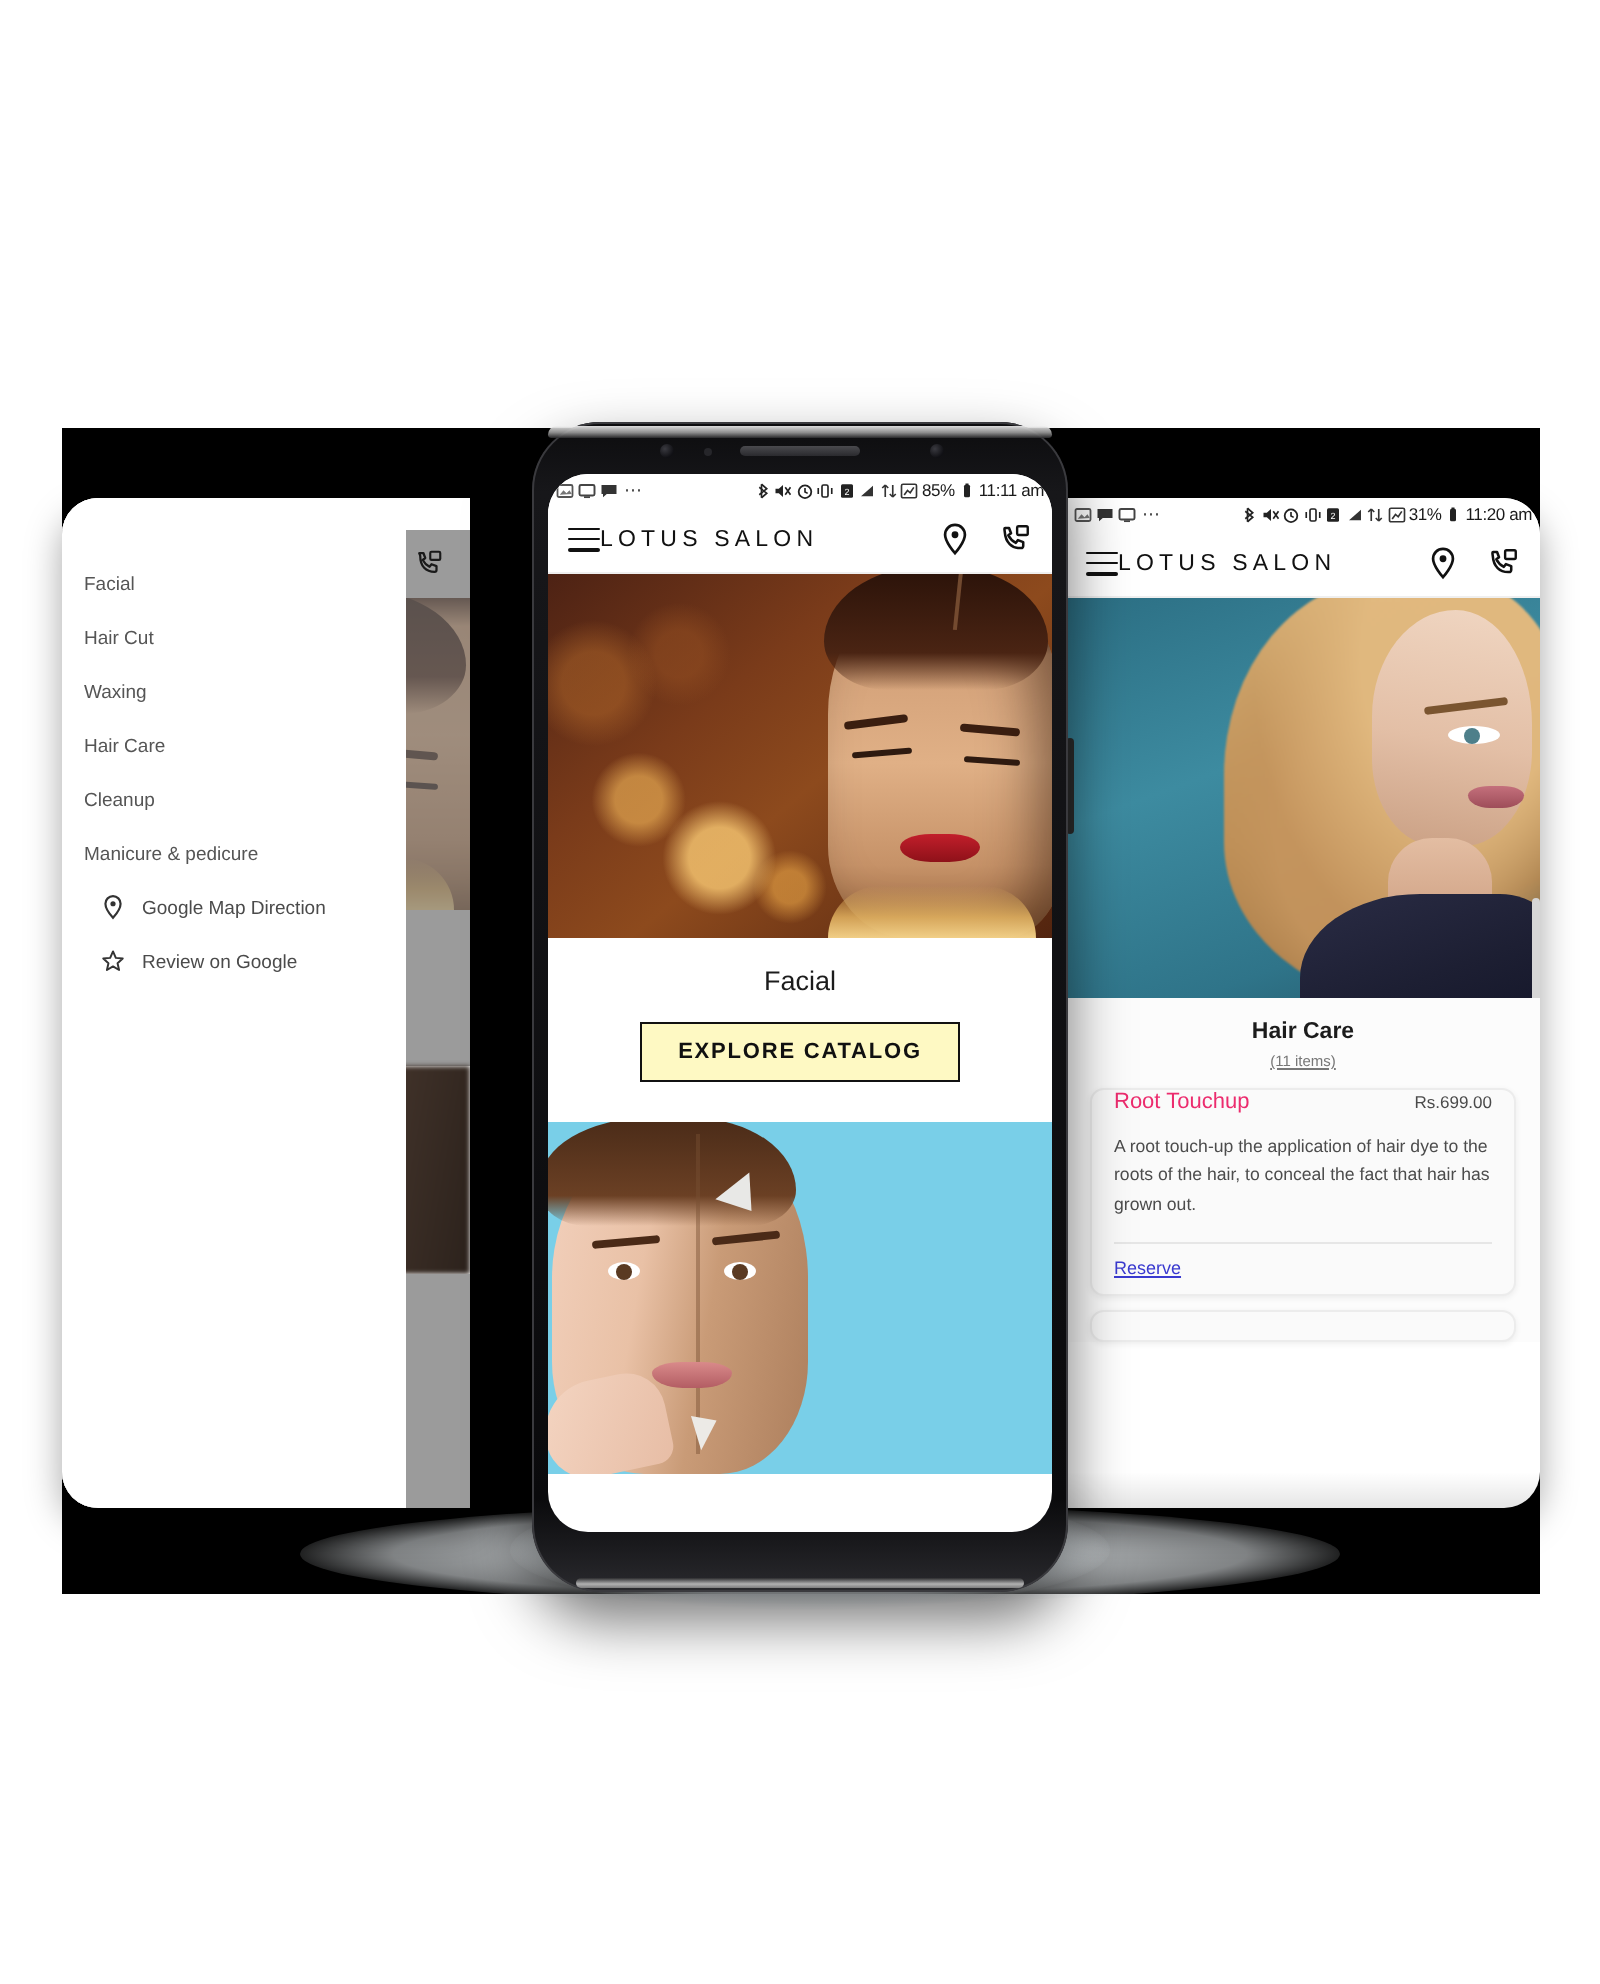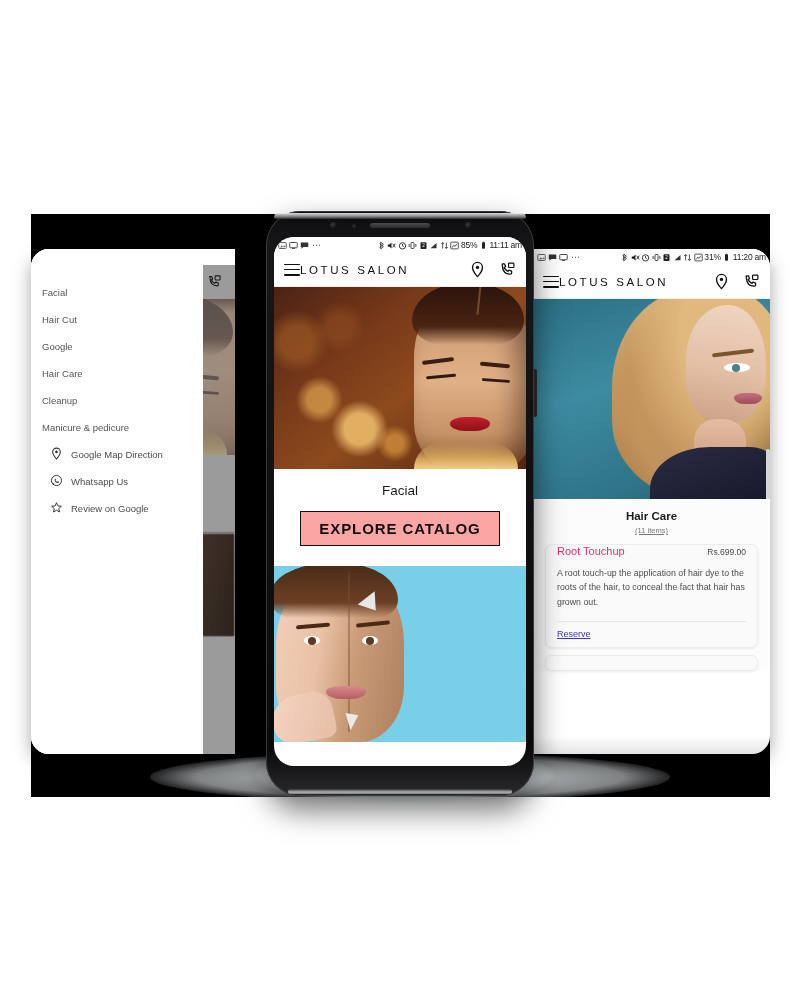--- a/index.html
+++ b/index.html
@@ -155,22 +155,22 @@
     position:absolute; right:8px; bottom:0; width:104px; height:26px;
     background:linear-gradient(180deg, rgba(200,150,110,0) 0%, rgba(226,178,96,.85) 60%, rgba(248,214,140,.95) 100%);
     border-radius:40px 40px 0 0;
   }
 
   .cta-block{
     background:#fff; padding:14px 0 20px 0; text-align:center;
   }
   .cta-title{ font-size:13.5px; color:#1c1c1c; margin-bottom:13px; }
   .cta-btn{
-    display:inline-block; border:1.6px solid #111; background:#fca5a5;
-    padding:8px 18px; font-size:15px; letter-spacing:.9px; font-weight:700; color:#111;
+    display:inline-block; border:1.6px solid #111; background:#fef9c3;
+    padding:8px 18px; font-size:11px; letter-spacing:.9px; font-weight:700; color:#111;
     cursor:pointer;
   }
 
   .hero2{
     height:176px; position:relative; overflow:hidden; background:#79cfe8;
   }
   .h2-face{
     position:absolute; left:2px; top:4px; width:128px; height:172px;
     background:linear-gradient(100deg,#f2d0bc 0%, #e9c1a6 36%, #c99b77 60%, #ad7f5d 100%);
     border-radius:62px 54px 44px 46px / 74px 74px 56px 56px;
@@ -431,39 +431,31 @@
       </div>
       <div class="left-hero2"></div>
       <div class="left-cta2">
         <div class="ghostbtn"></div>
       </div>
     </div>
 
     <div class="drawer">
       <div class="drawer-item">Facial</div>
       <div class="drawer-item">Hair Cut</div>
-      <div class="drawer-item">Google</div>
+      <div class="drawer-item">Waxing</div>
       <div class="drawer-item">Hair Care</div>
       <div class="drawer-item">Cleanup</div>
       <div class="drawer-item">Manicure &amp; pedicure</div>
 
       <div class="drawer-link">
         <span><svg viewBox="0 0 24 24">
               <path d="M12 2C8.1 2 5 5.1 5 9c0 5.2 7 13 7 13s7-7.8 7-13c0-3.9-3.1-7-7-7z" fill="none" stroke="#333" stroke-width="2"></path>
               <circle cx="12" cy="9" r="2.4" fill="#333"></circle>
             </svg></span>
         <span>Google Map Direction</span>
-      </div>
-      <div class="drawer-link">
-        <span><svg viewBox="0 0 24 24">
-              <circle cx="12" cy="12" r="9.3" fill="none" stroke="#333" stroke-width="1.8"></circle>
-              <path d="M9.2 8.3c.4-.1.8 0 1 .4l.7 1.4c.2.4.1.7-.2 1l-.5.5c.6 1.3 1.6 2.3 2.9 2.9l.5-.5c.3-.3.6-.4 1-.2l1.4.7c.4.2.5.6.4 1-.2.9-1 1.4-1.9 1.3-3-.3-5.6-2.9-5.9-5.9-.1-.9.4-1.7 1.3-1.9z" fill="#333"></path>
-              <path d="M5.5 19.5 L7.6 16.8" stroke="#333" stroke-width="1.8"></path>
-            </svg></span>
-        <span>Whatsapp Us</span>
       </div>
       <div class="drawer-link">
         <span><svg viewBox="0 0 24 24">
               <path d="M12 3.2 L14.6 9.1 L21 9.7 L16.2 14 L17.6 20.3 L12 17 L6.4 20.3 L7.8 14 L3 9.7 L9.4 9.1 Z" fill="none" stroke="#333" stroke-width="1.8" stroke-linejoin="round"></path>
             </svg></span>
         <span>Review on Google</span>
       </div>
     </div>
   </div>
 

